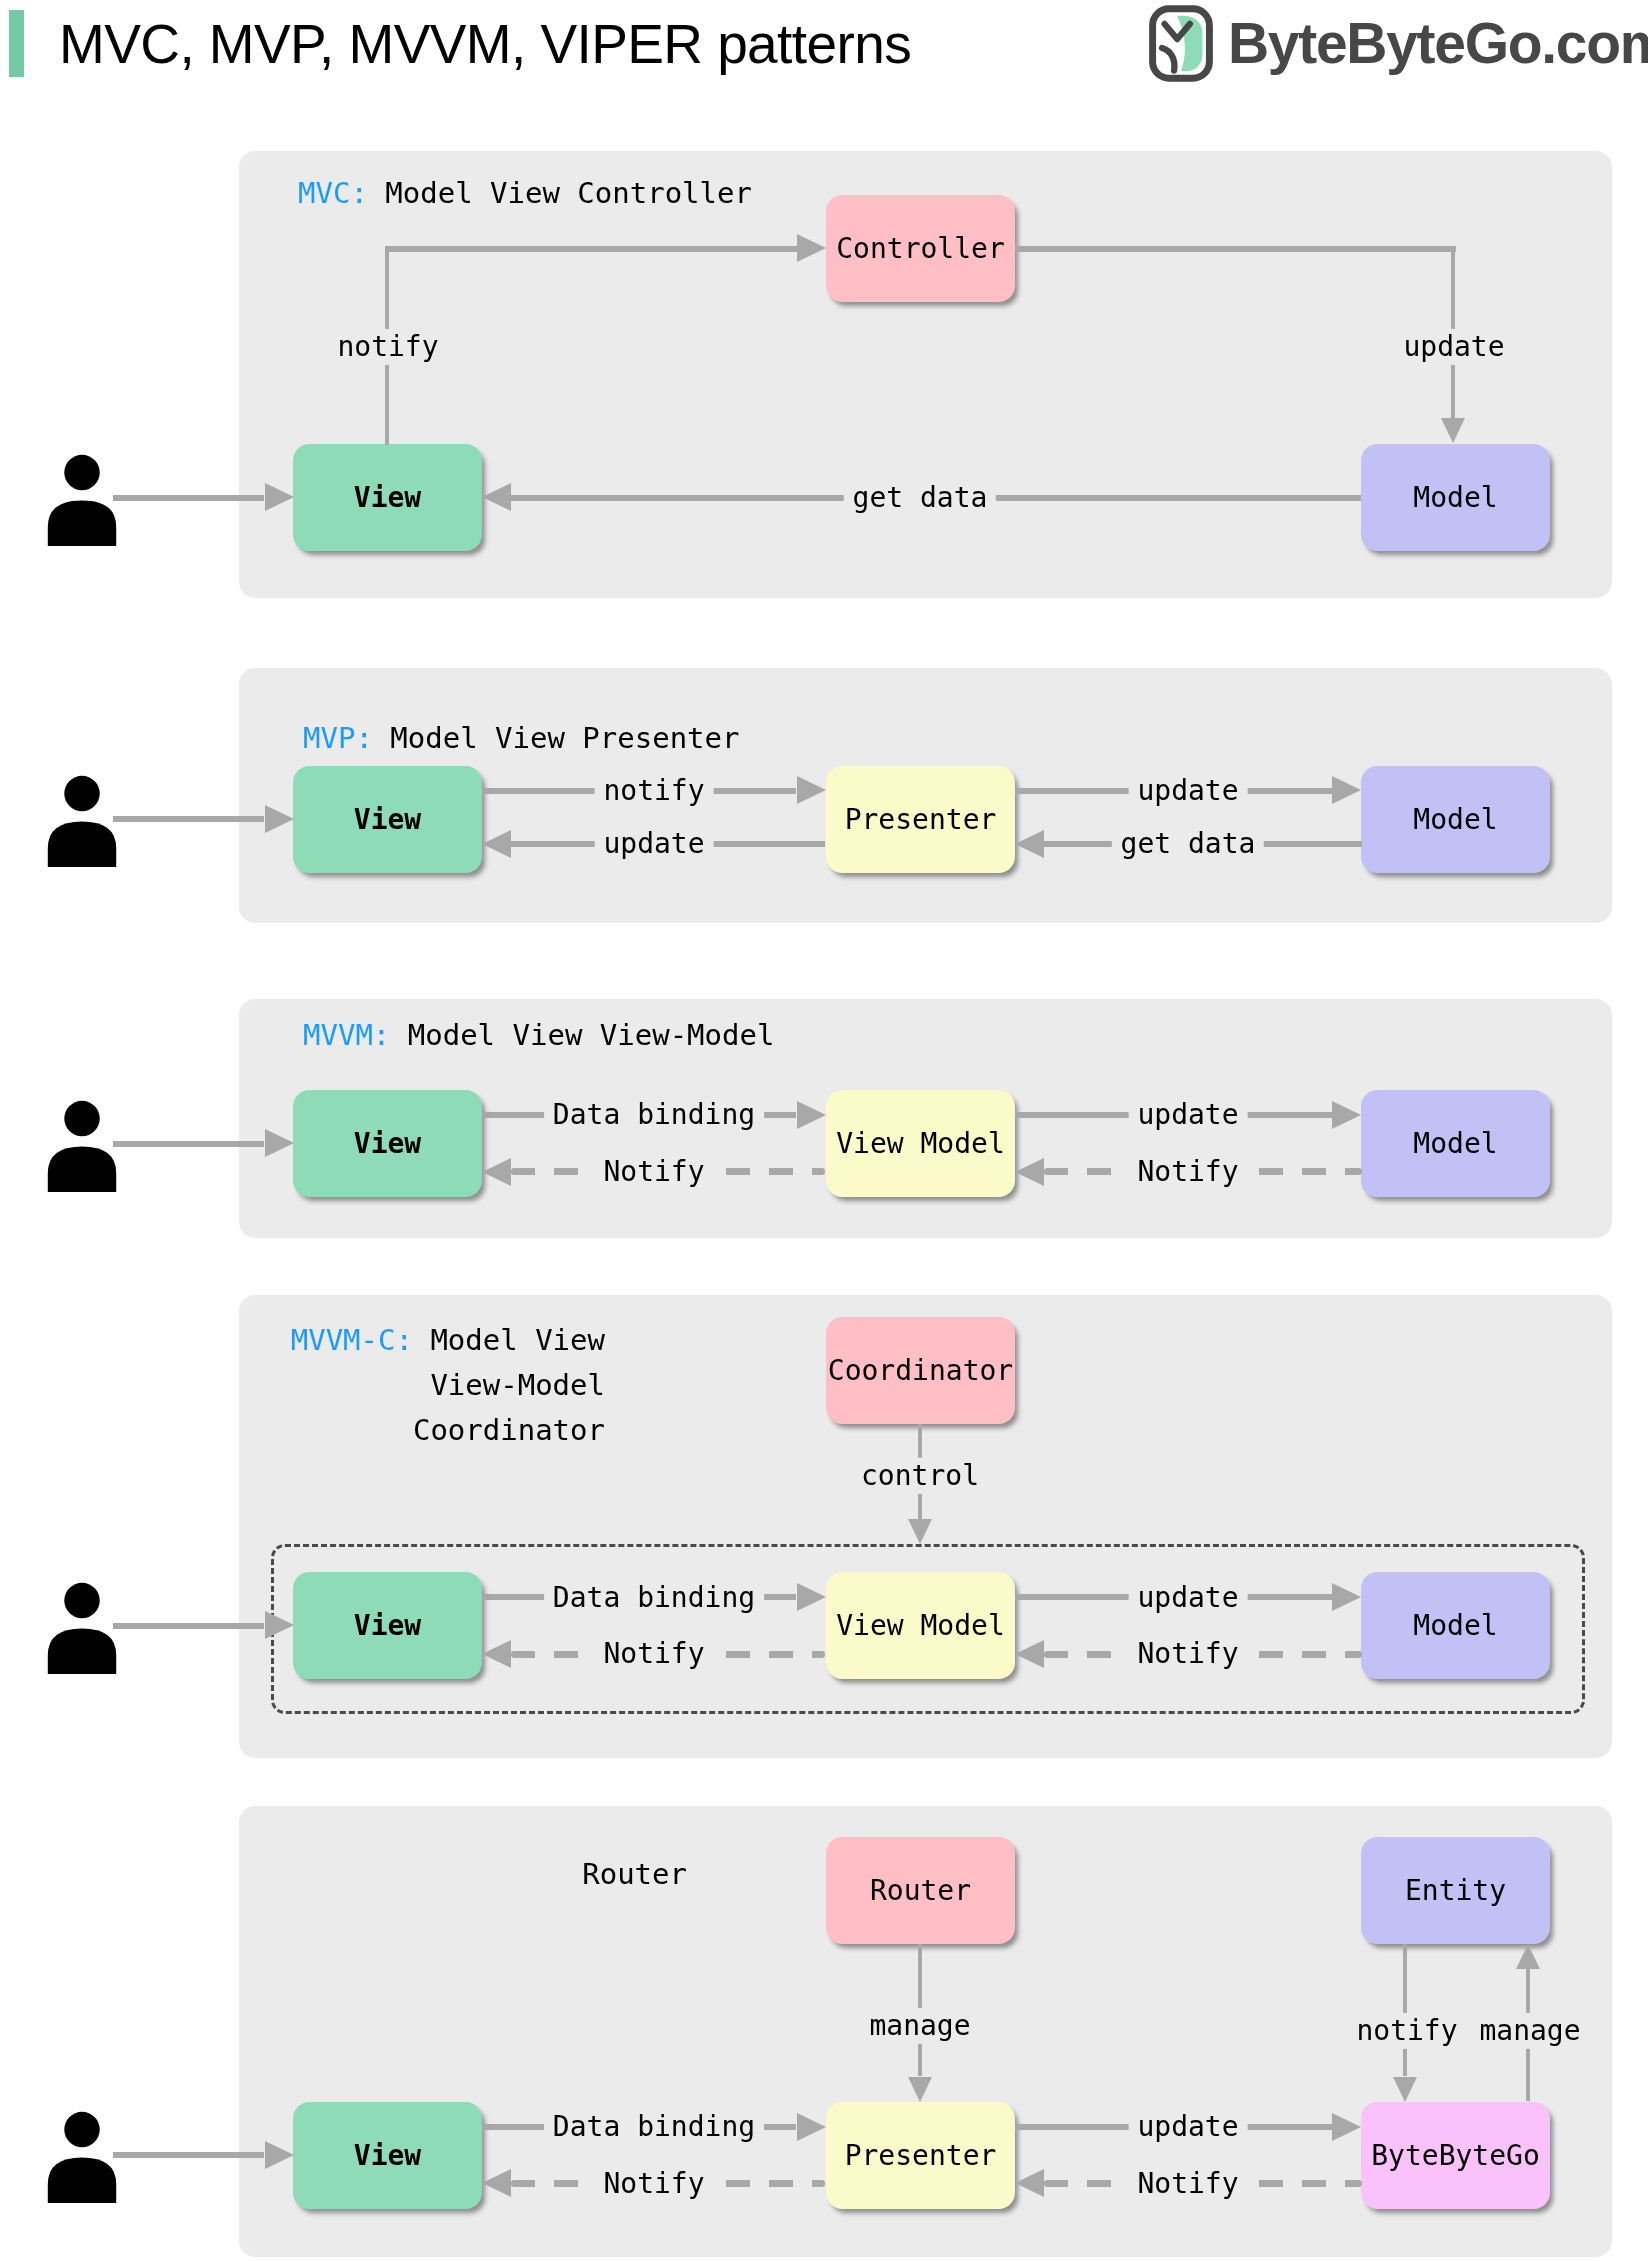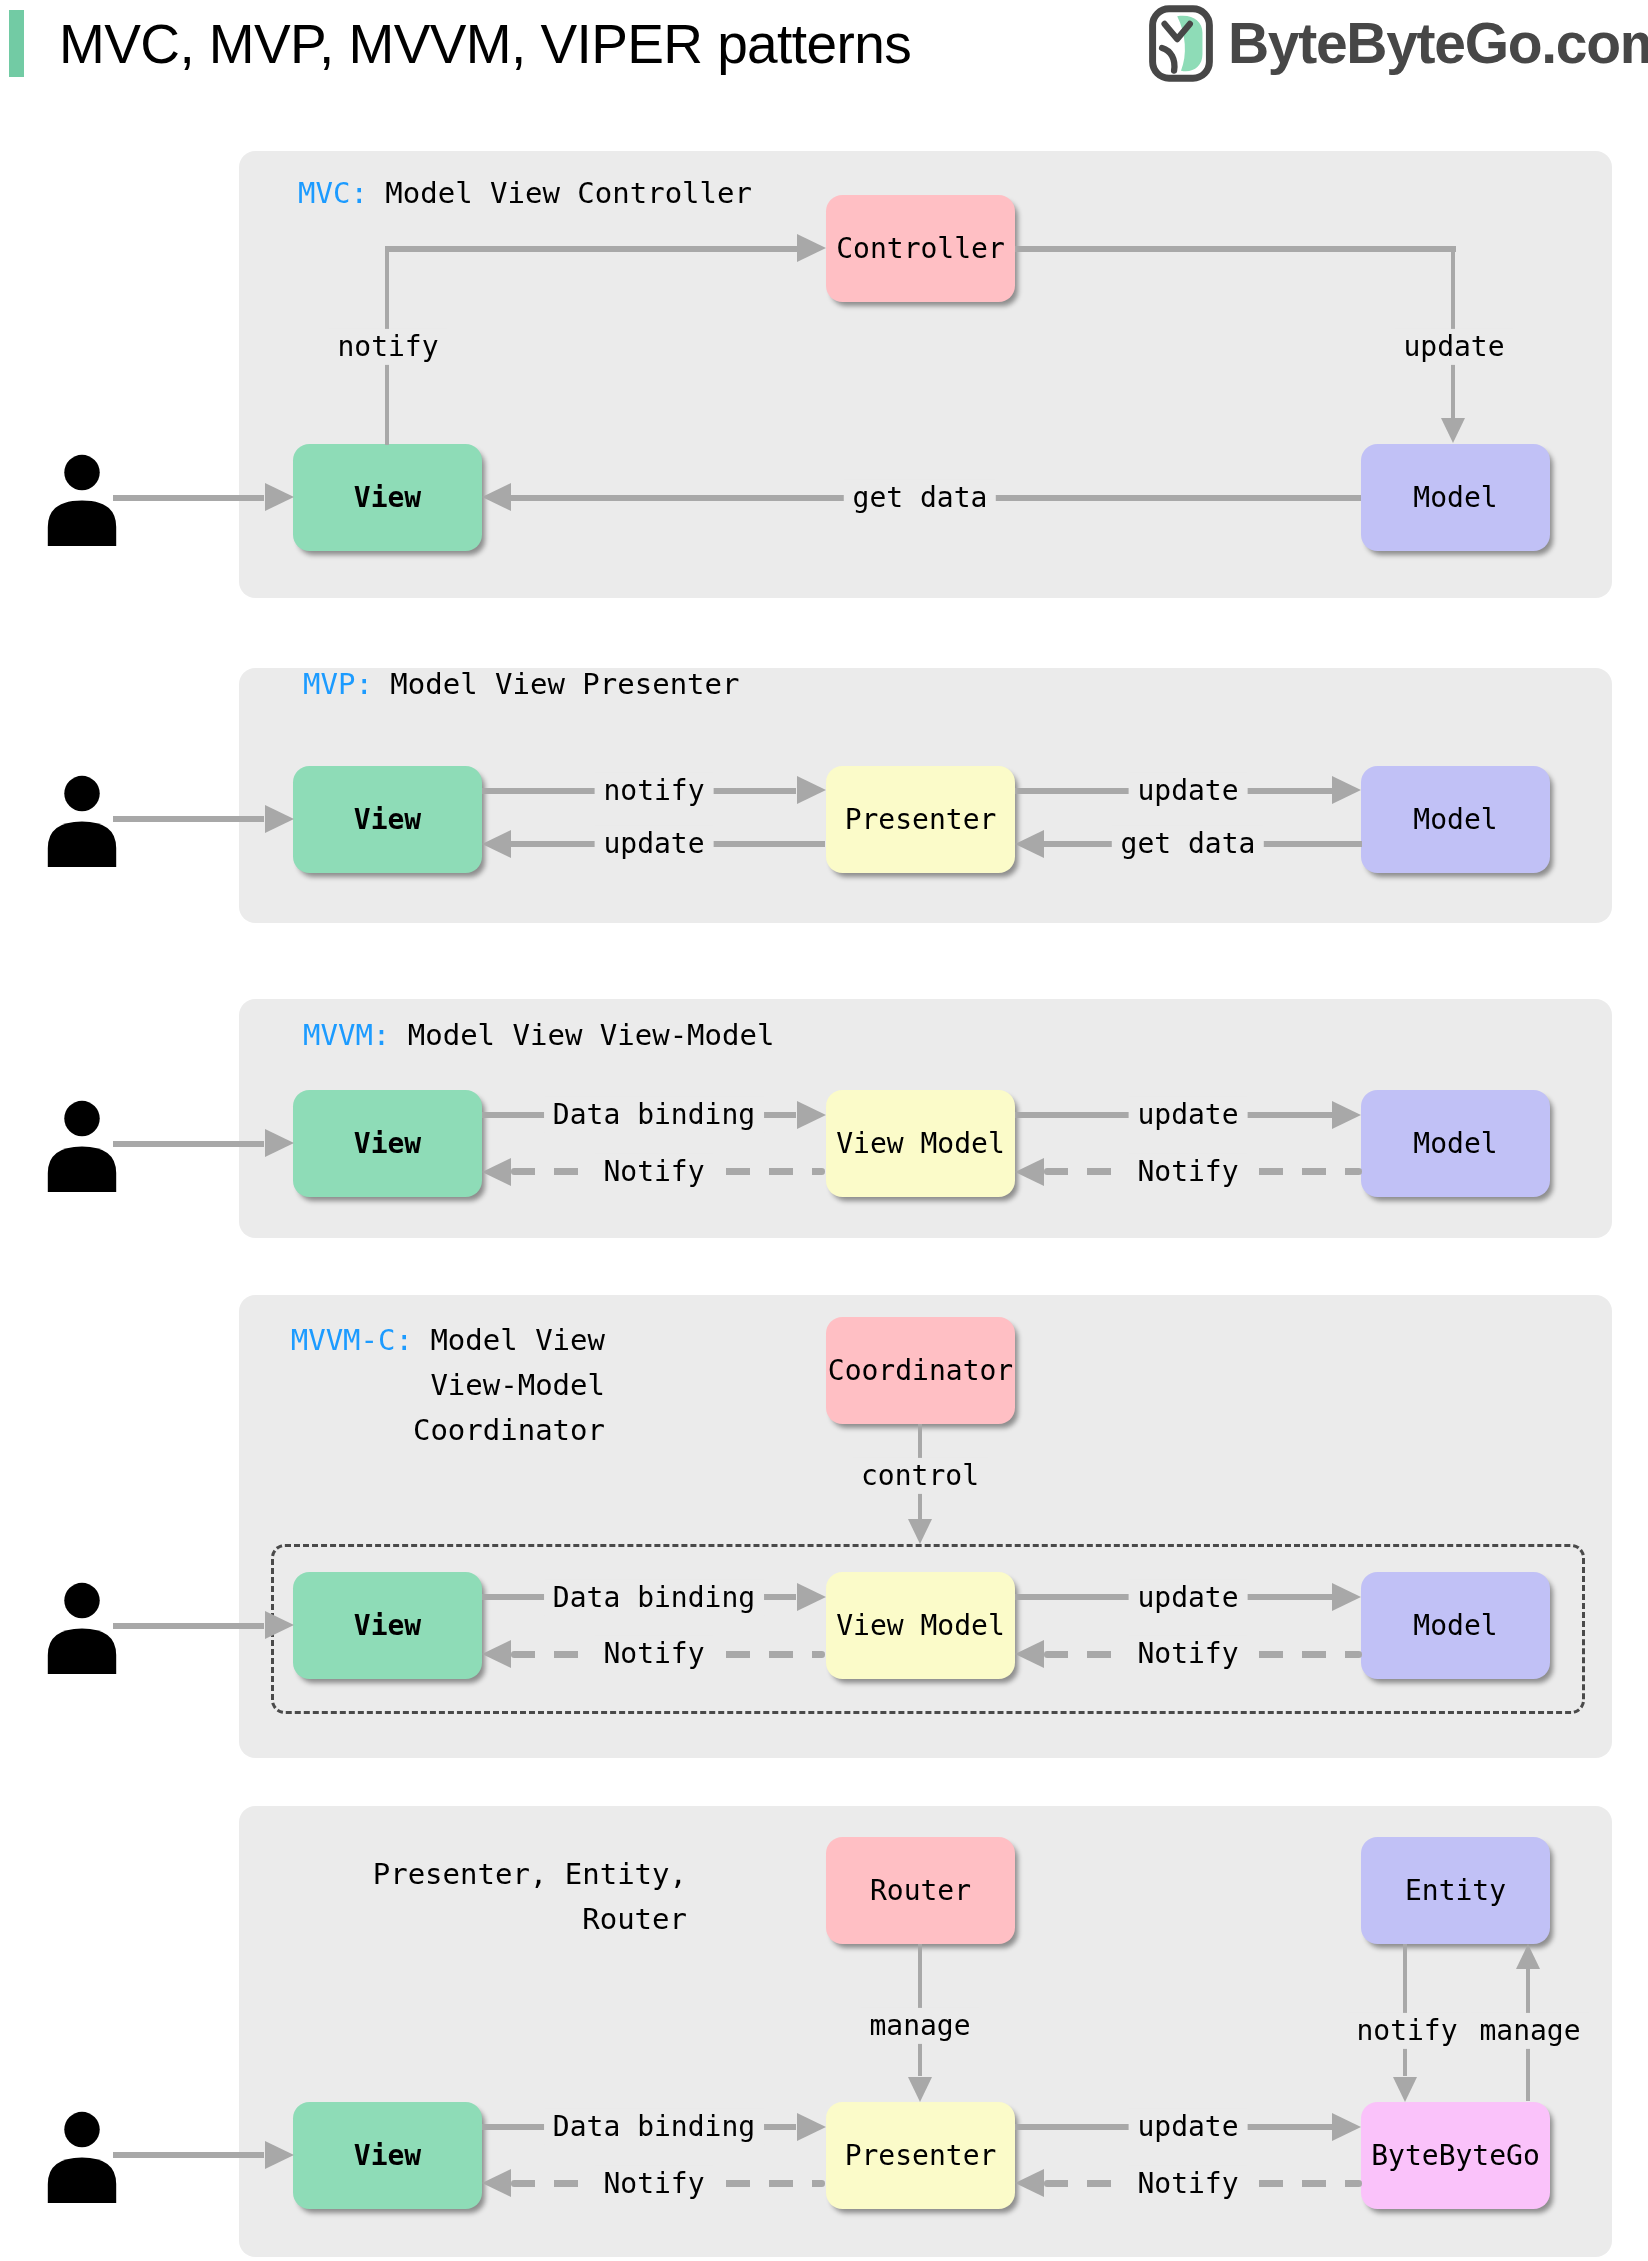--- a/index.html
+++ b/index.html
@@ -81,21 +81,21 @@
 <span class="alabel" style="left:920px;top:498px">get data</span>
 
 <svg class="abs" style="left:44px;top:451px" width="76" height="95" viewBox="0 0 60 75">
   <circle cx="30" cy="17" r="14" fill="#000"></circle>
   <path d="M3 75 L3 60 Q3 39 30 39 Q57 39 57 60 L57 75 Z" fill="#000"></path>
 </svg>
 <div class="hline" style="left:113px;top:495px;width:151px"></div>
 <div class="tri-r" style="left:265px;top:483px"></div>
 
 <div class="panel" style="top:668px;height:255px"></div>
-<div class="seclabel" style="left:303px;top:662px">
+<div class="seclabel" style="left:303px;top:716px">
   <span class="tag">MVP:</span><span> Model View Presenter</span>
 </div>
 <div class="box green" style="left:293px;top:766px">View</div>
 <div class="box yellow" style="left:826px;top:766px">Presenter</div>
 <div class="box purple" style="left:1361px;top:766px">Model</div>
 
 <div class="hline" style="left:482px;top:788px;width:314px"></div>
 <div class="tri-r" style="left:797px;top:776px"></div>
 <span class="alabel" style="left:654px;top:791px">notify</span>
 
@@ -185,21 +185,20 @@
 
 <svg class="abs" style="left:44px;top:1579px" width="76" height="95" viewBox="0 0 60 75">
   <circle cx="30" cy="17" r="14" fill="#000"></circle>
   <path d="M3 75 L3 60 Q3 39 30 39 Q57 39 57 60 L57 75 Z" fill="#000"></path>
 </svg>
 <div class="hline" style="left:113px;top:1623px;width:151px"></div>
 <div class="tri-r" style="left:265px;top:1611px"></div>
 
 <div class="panel" style="top:1806px;height:451px"></div>
 <div class="seclabel" style="left:277px;top:1852px;width:410px;text-align:right">
-  <div>Presenter, Entity,</div>
   <div>Router</div>
 </div>
 
 <div class="box pink" style="left:826px;top:1837px">Router</div>
 <div class="box purple" style="left:1361px;top:1837px">Entity</div>
 
 <div class="vline" style="left:918px;top:1944px;height:132px"></div>
 <div class="tri-d" style="left:908px;top:2077px"></div>
 <span class="alabel" style="left:920px;top:2026px">manage</span>
 

